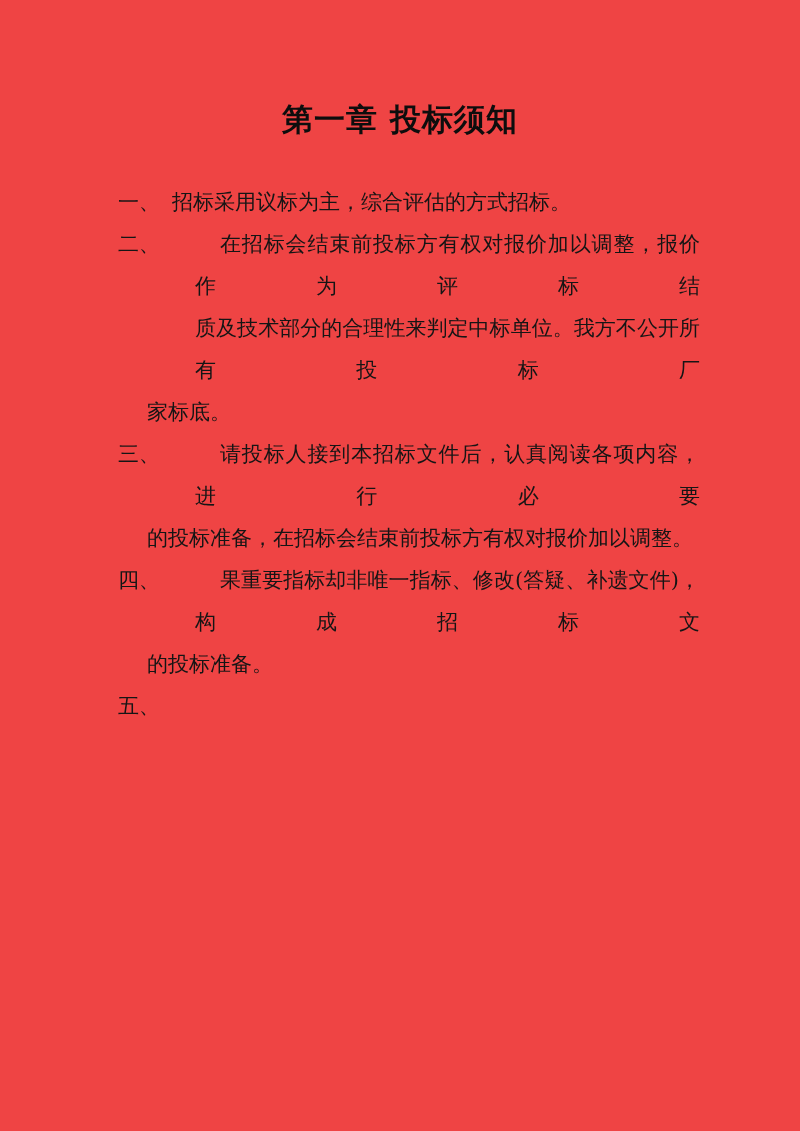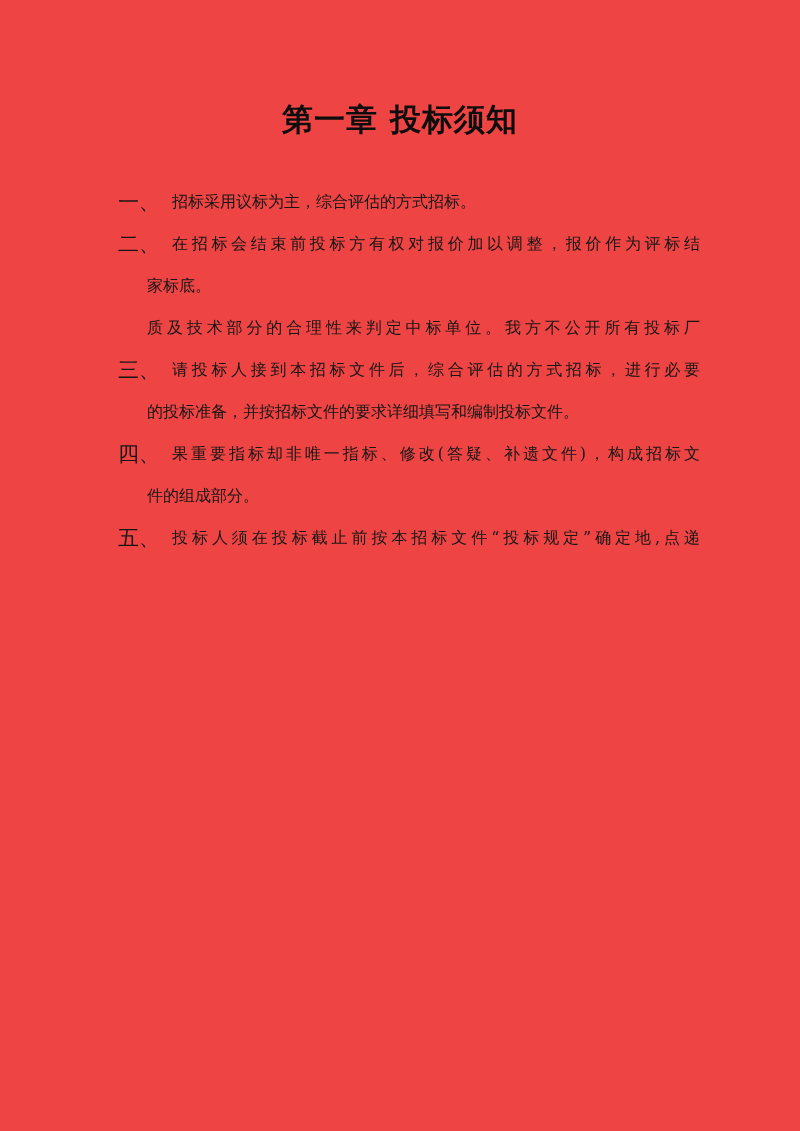--- a/index.html
+++ b/index.html
@@ -39,32 +39,33 @@
   }
   .num {
     position: absolute;
     left: 0;
     top: 0;
     font-size: 21px;
     line-height: 42px;
     white-space: nowrap;
   }
   .line {
-    font-size: 16px;
+    font-size: 21px;
     line-height: 42px;
     white-space: nowrap;
   }
   .line.first {
     text-indent: 25px;
   }
   .line.fill {
     white-space: normal;
     text-align: justify;
     text-align-last: justify;
     text-justify: inter-character;
+    margin-left: 48px;
   }
   .line.plain {
     text-align: left;
     text-align-last: left;
   }
 </style>
 </head>
 <body>
 
 <div class="page">
@@ -74,35 +75,34 @@
   <div class="items">
 
     <div class="item">
       <span class="num">一、</span>
       <div class="line first plain">招标采用议标为主，综合评估的方式招标。</div>
     </div>
 
     <div class="item">
       <span class="num">二、</span>
       <div class="line first fill">在招标会结束前投标方有权对报价加以调整，报价作为评标结</div>
+      <div class="line fill">质及技术部分的合理性来判定中标单位。我方不公开所有投标厂</div>
       <div class="line plain">家标底。</div>
-      <div class="line fill">质及技术部分的合理性来判定中标单位。我方不公开所有投标厂</div>
     </div>
 
     <div class="item">
       <span class="num">三、</span>
-      <div class="line first fill">请投标人接到本招标文件后，综合评估的方式招标，进行必要</div>
-      <div class="line plain">的投标准备，并按招标文件的要求详细填写和编制投标文件。</div>
+      <div class="line first fill">请投标人接到本招标文件后，认真阅读各项内容，进行必要</div>
+      <div class="line plain">的投标准备，在招标会结束前投标方有权对报价加以调整。</div>
     </div>
 
     <div class="item">
       <span class="num">四、</span>
       <div class="line first fill">果重要指标却非唯一指标、修改(答疑、补遗文件)，构成招标文</div>
-      <div class="line plain">件的组成部分。</div>
+      <div class="line plain">的投标准备。</div>
     </div>
 
     <div class="item">
       <span class="num">五、</span>
-      <div class="line first fill">投标人须在投标截止前按本招标文件“投标规定”确定地,点递</div>
     </div>
 
   </div>
 </div>
 
 </body></html>

